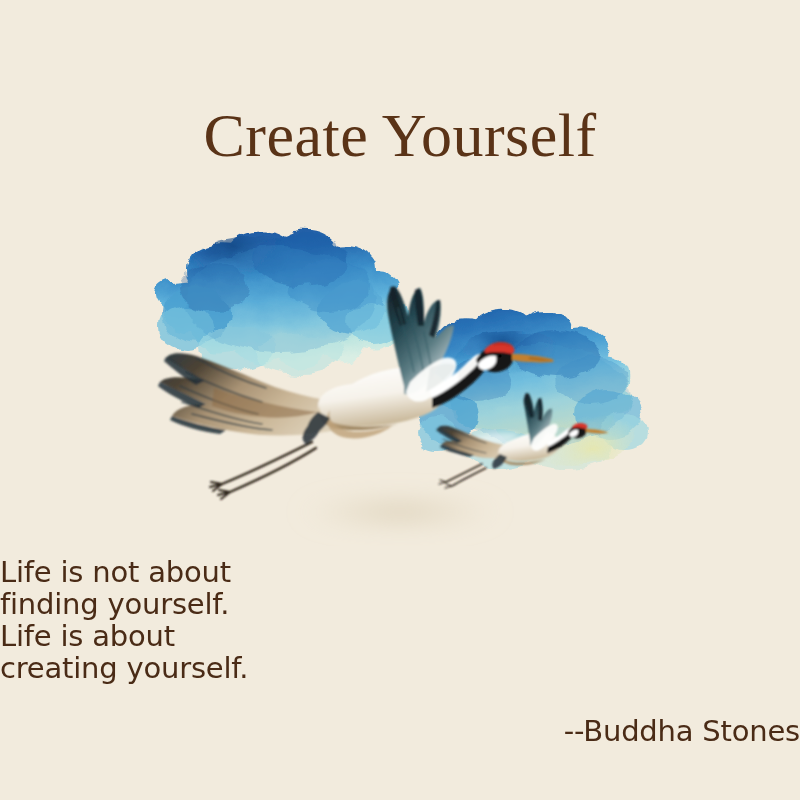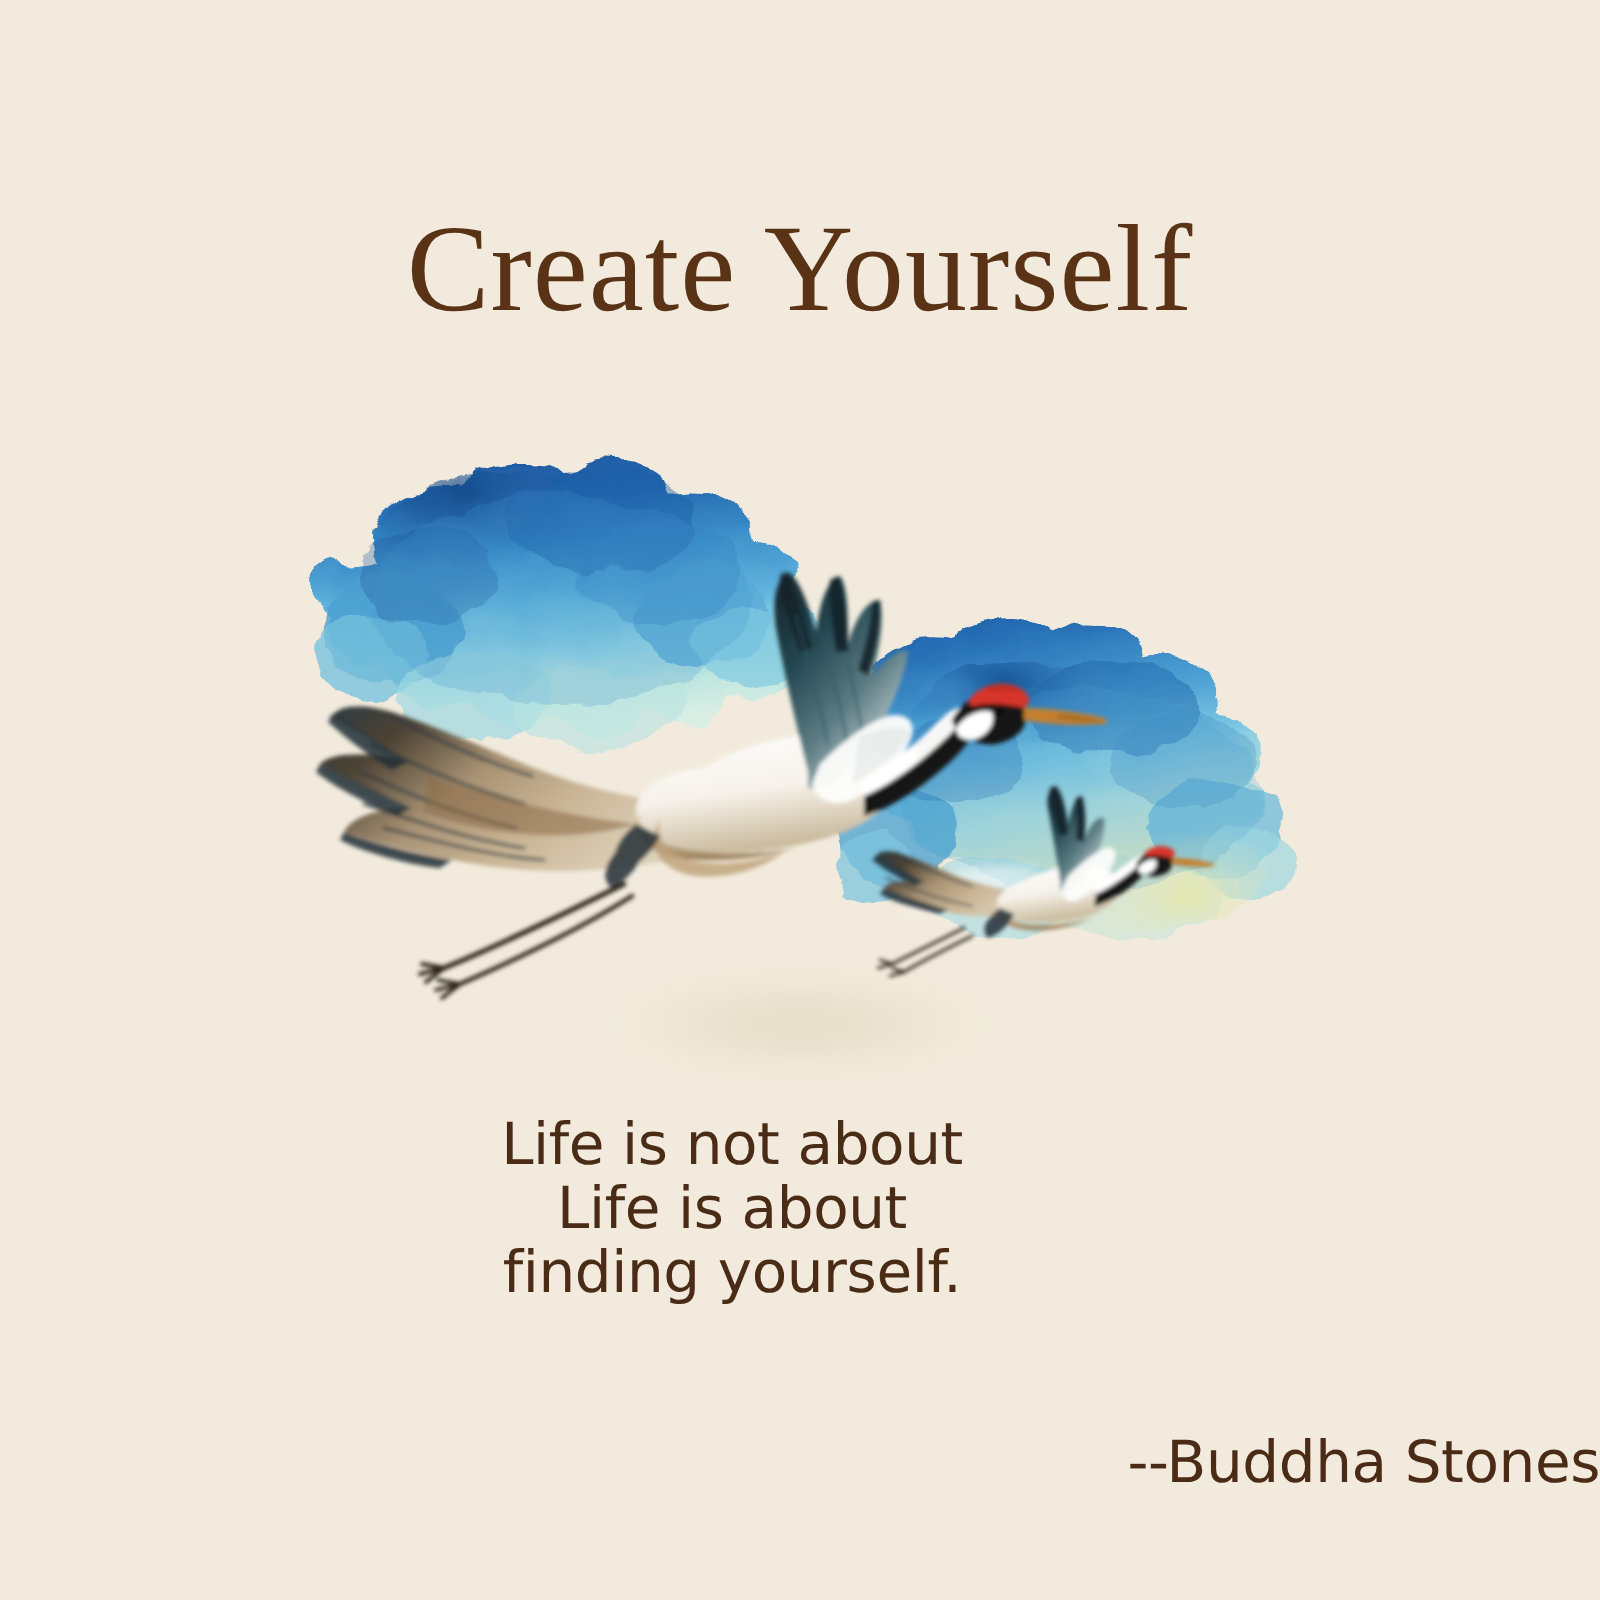--- a/index.html
+++ b/index.html
@@ -46,21 +46,21 @@
   #illustration svg {
     display: block;
   }
 
   
   #quote {
     position: absolute;
     left: 0;
     top: 556px;
     width: 732px;
-    text-align: center;
+    text-align: left;
     color: #4a2b16;
     font-family: "DejaVu Sans", "Liberation Sans", sans-serif;
     font-size: 29px;
     line-height: 32px;
     font-weight: 400;
     letter-spacing: -0.2px;
   }
   #quote .qline {
     display: block;
     white-space: nowrap;
@@ -497,19 +497,20 @@
           <path fill="#d8352a" d="M 573 230 C 576 227, 581 226, 585 228 C 588 229, 588 232, 586 233 C 582 232, 577 231, 574 232 C 572 232, 572 231, 573 230 Z"></path>
           <path fill="#c4802f" d="M 586 233 C 593 233, 601 234, 607 236 C 608 236, 608 237, 607 237 C 600 238, 592 237, 586 236 Z"></path>
           <circle cx="580" cy="234" r="0.8" fill="#000"></circle>
         </g>
       </g>
     </svg>
   </div>
 
   <div id="quote" style="color: rgb(74, 43, 22);">
     <span class="qline">Life is not about</span>
+    <span class="qline">finding yourself.</span>
     <span class="qline">Life is about</span>
-    <span class="qline">finding yourself.</span>
+    <span class="qline">creating yourself.</span>
   </div>
 
   <div id="attribution" style="color: rgb(74, 43, 22);">--Buddha Stones</div>
 
 </div>
 
 </body></html>

